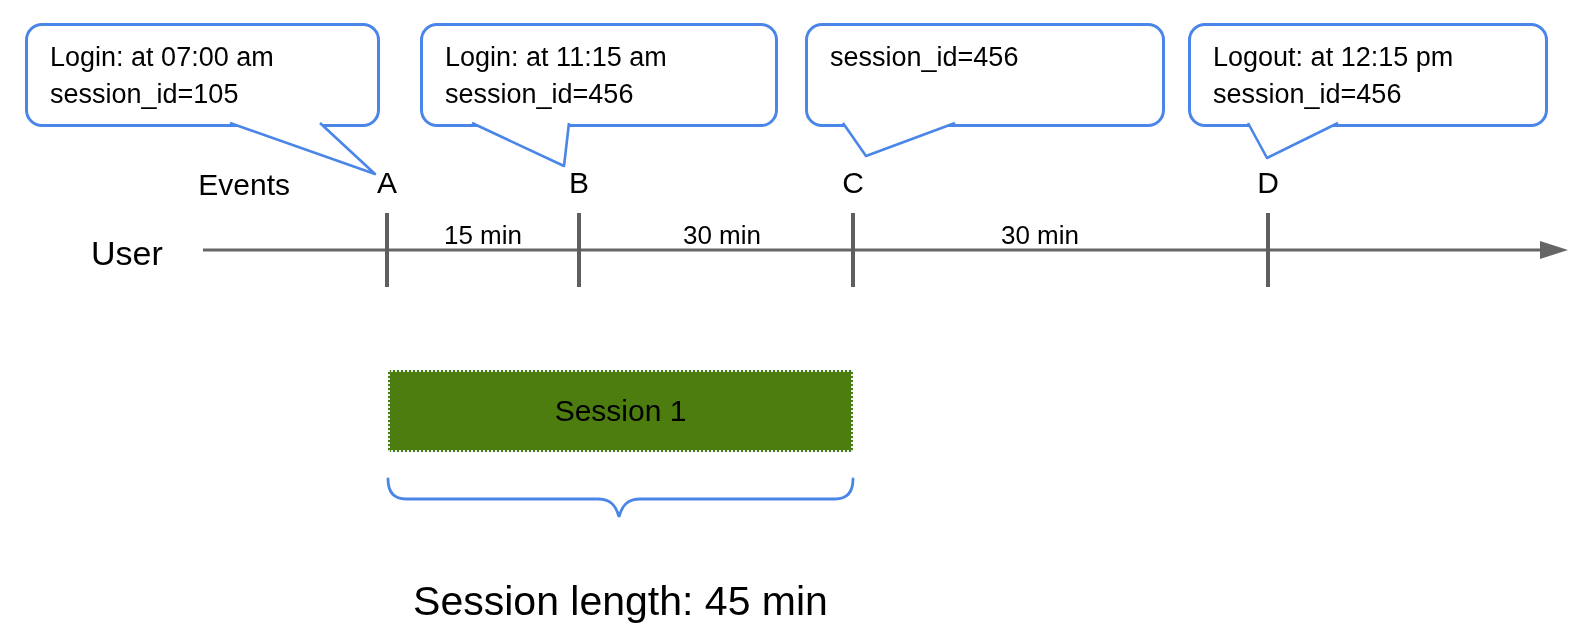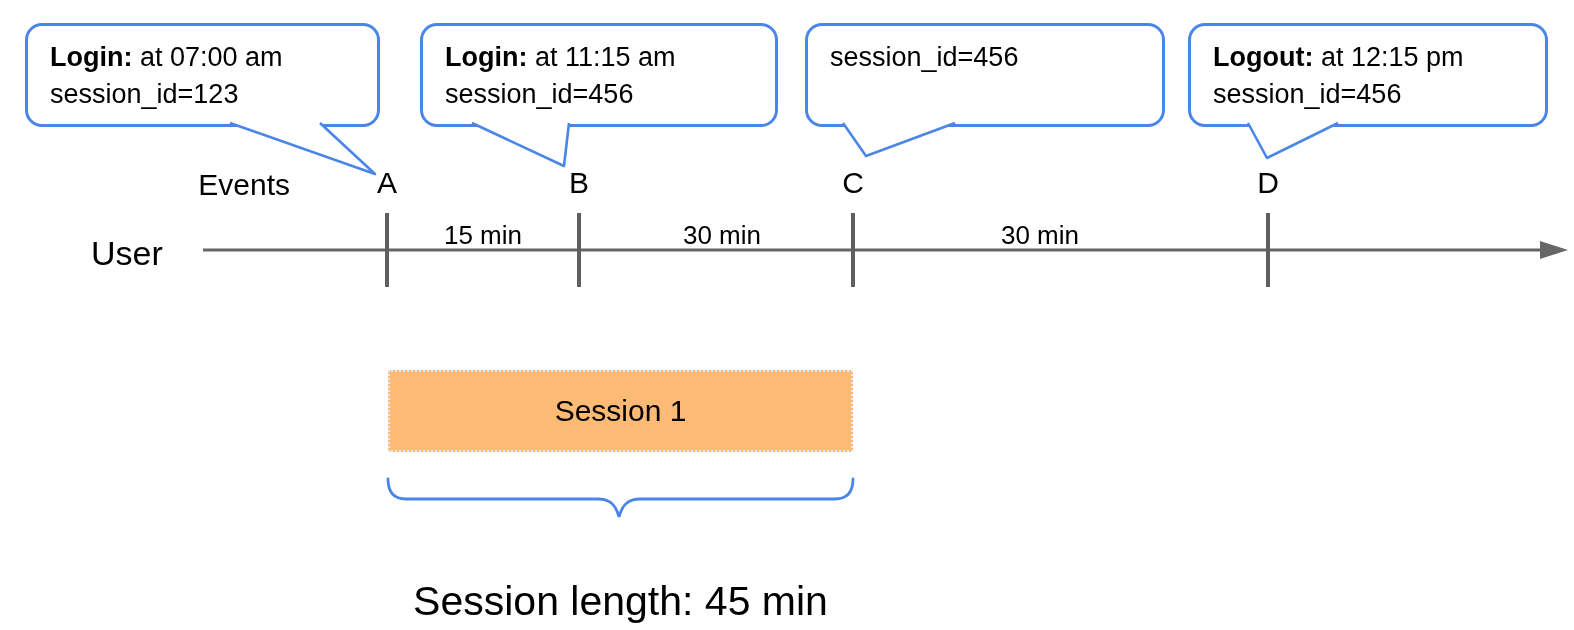--- a/index.html
+++ b/index.html
@@ -5,48 +5,48 @@
   html,body{margin:0;padding:0;background:#ffffff;}
   .canvas{
     position:relative;width:1574px;height:630px;background:#ffffff;overflow:hidden;
     font-family:"Liberation Sans", sans-serif;color:#000000;
   }
   .callout{
     position:absolute;top:23px;height:104px;box-sizing:border-box;
     background:#ffffff;border:3px solid #4a86e8;border-radius:17px;
     padding:13px 22px;font-size:27px;line-height:37px;white-space:nowrap;z-index:1;
   }
-  .callout b{font-weight:bold;}
+  .callout b{font-weight:normal;}
   .c1{left:25px;width:355px;}
   .c2{left:420px;width:358px;}
   .c3{left:805px;width:360px;}
   .c4{left:1188px;width:360px;}
   .overlay{position:absolute;left:0;top:0;z-index:2;pointer-events:none;}
   .lbl{position:absolute;z-index:3;}
   .events-lbl{left:160px;top:168px;width:130px;text-align:right;font-size:30px;}
   .marker{position:absolute;top:166px;width:60px;text-align:center;font-size:30px;z-index:3;}
   .mA{left:357px;} .mB{left:549px;} .mC{left:823px;} .mD{left:1238px;}
   .interval{position:absolute;top:197px;width:140px;text-align:center;font-size:26px;z-index:3;margin-top:23px;}
   .i1{left:413px;} .i2{left:652px;} .i3{left:970px;}
   .user-lbl{left:91px;top:234px;font-size:34px;}
   .session-box{
     position:absolute;left:388px;top:370px;width:465px;height:82px;box-sizing:border-box;
-    background:#fdba74;border:2px dotted #e3ecfb;
+    background:#4d7c0f;border:2px dotted #e3ecfb;
     display:flex;align-items:center;justify-content:center;font-size:30px;z-index:1;
   }
   .session-length{left:388px;top:578px;width:465px;text-align:center;font-size:41px;}
 </style>
 </head>
 <body>
 
 <div class="canvas">
 
   <div class="callout c1">
     <div><b>Login:</b> <span>at 07:00 am</span></div>
-    <div>session_id=123</div>
+    <div>session_id=105</div>
   </div>
   <div class="callout c2">
     <div><b>Login:</b> <span>at 11:15 am</span></div>
     <div>session_id=456</div>
   </div>
   <div class="callout c3">
     <div>session_id=456</div>
   </div>
   <div class="callout c4">
     <div><b>Logout:</b> <span>at 12:15 pm</span></div>

